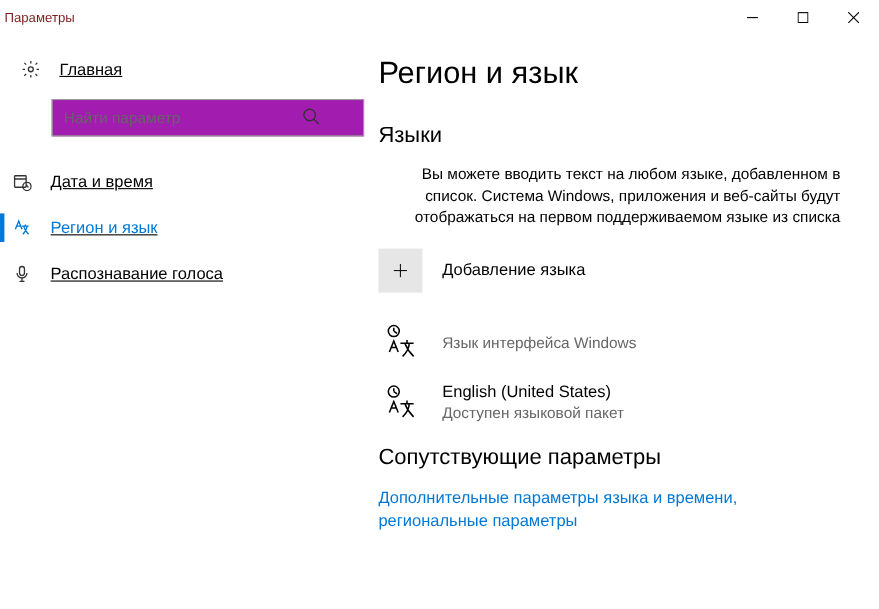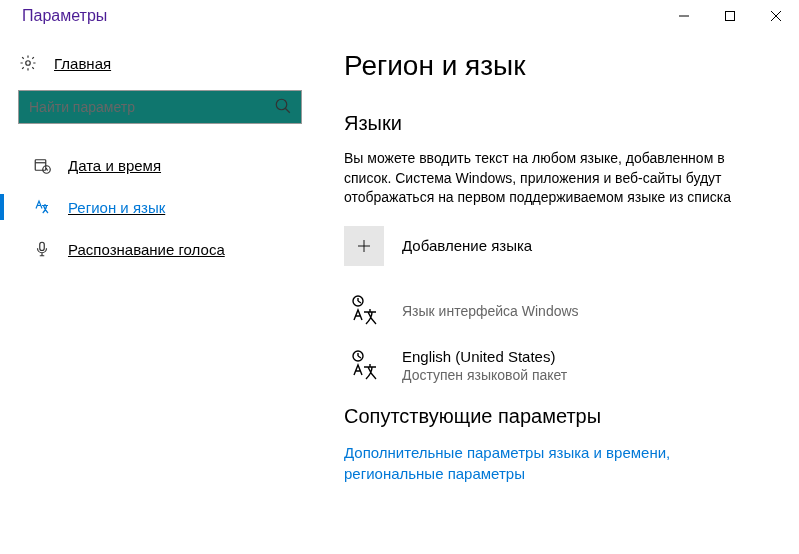--- a/index.html
+++ b/index.html
@@ -1,47 +1,47 @@
 <!DOCTYPE html>
 <html><head>
 <meta charset="utf-8">
 <style>
   * { box-sizing: border-box; margin: 0; padding: 0; font-family: "Segoe UI", Tahoma, sans-serif; }
   body { width: 799px; height: 554px; background: #fff; color: #000; font-size: 14px; overflow: hidden; }
 
   .titlebar { height: 32px; display: flex; align-items: center; border-bottom: 0; }
-  .titlebar .title { padding-left: 22px; font-size: 16px; color: #4c1d95; flex: 1; }
+  .titlebar .title { padding-left: 4px; font-size: 12px; color: #7f1d1d; flex: 1; }
   .titlebar .winbtns { display: flex; }
   .titlebar .winbtn { width: 46px; height: 32px; display: flex; align-items: center; justify-content: center; color: #000; }
 
   .app { display: flex; height: calc(100% - 32px); }
 
   .sidebar { width: 320px; padding: 14px 0 0 0; text-decoration: underline; }
   .home { display: flex; align-items: center; padding: 8px 18px; margin-bottom: 10px; }
   .home .icon { width: 20px; display:flex; justify-content:center; }
   .home .label { margin-left: 16px; font-size: 15px; }
 
   .searchwrap { margin: 0 18px 20px 18px; position: relative; }
-  .searchbox { width: 100%; height: 34px; border: 1px solid #999; padding: 0 36px 0 10px; font-size: 14px; outline: none; background: #0f766e; }
+  .searchbox { width: 100%; height: 34px; border: 1px solid #999; padding: 0 36px 0 10px; font-size: 14px; outline: none; background: #a21caf; margin-left: 29px; }
   .searchbox::placeholder { color: #666; }
   .searchicon { position: absolute; right: 10px; top: 7px; color: #333; pointer-events: none; }
 
   .grouplabel { padding: 0 18px 10px 18px; font-size: 14px; color: #666; }
 
-  .navitem { display: flex; align-items: center; padding: 12px 32px; cursor: default; position: relative; }
+  .navitem { display: flex; align-items: center; padding: 12px 10px; cursor: default; position: relative; }
   .navitem .icon { width: 20px; display:flex; justify-content:center; color: #333; }
   .navitem .label { margin-left: 16px; font-size: 15px; }
   .navitem.active { color: #0078d7; }
   .navitem.active .icon { color: #0078d7; }
   .navitem.active::before { content:""; position:absolute; left:0; top:8px; bottom:8px; width:4px; background:#0078d7; }
 
   .main { flex: 1; padding: 18px 28px 0 24px; overflow-y: auto; }
   .main h1 { font-weight: 300; font-size: 28px; margin-bottom: 30px; }
   .main h2 { font-weight: 400; font-size: 20px; margin-bottom: 14px; }
-  .desc { font-size: 14px; color: #000; line-height: 1.4; margin-bottom: 18px; max-width: 420px; }
+  .desc { font-size: 14px; color: #000; line-height: 1.4; margin-bottom: 18px; max-width: 420px; text-align: right; }
 
   .addlang { display: flex; align-items: center; margin-bottom: 28px; cursor: default; }
   .addlang .plusbox { width: 40px; height: 40px; background: #e6e6e6; display:flex; align-items:center; justify-content:center; margin-right: 18px; }
   .addlang .plusbox svg { stroke:#000; }
   .addlang .label { font-size: 15px; }
 
   .langitem { display:flex; align-items:center; margin-bottom: 22px; cursor: default; }
   .langitem .licon { width: 40px; display:flex; justify-content:center; margin-right: 18px; }
   .langitem .ltext .lname { font-size: 15px; }
   .langitem .ltext .lstatus { font-size: 14px; color: #666; margin-top: 2px; }

